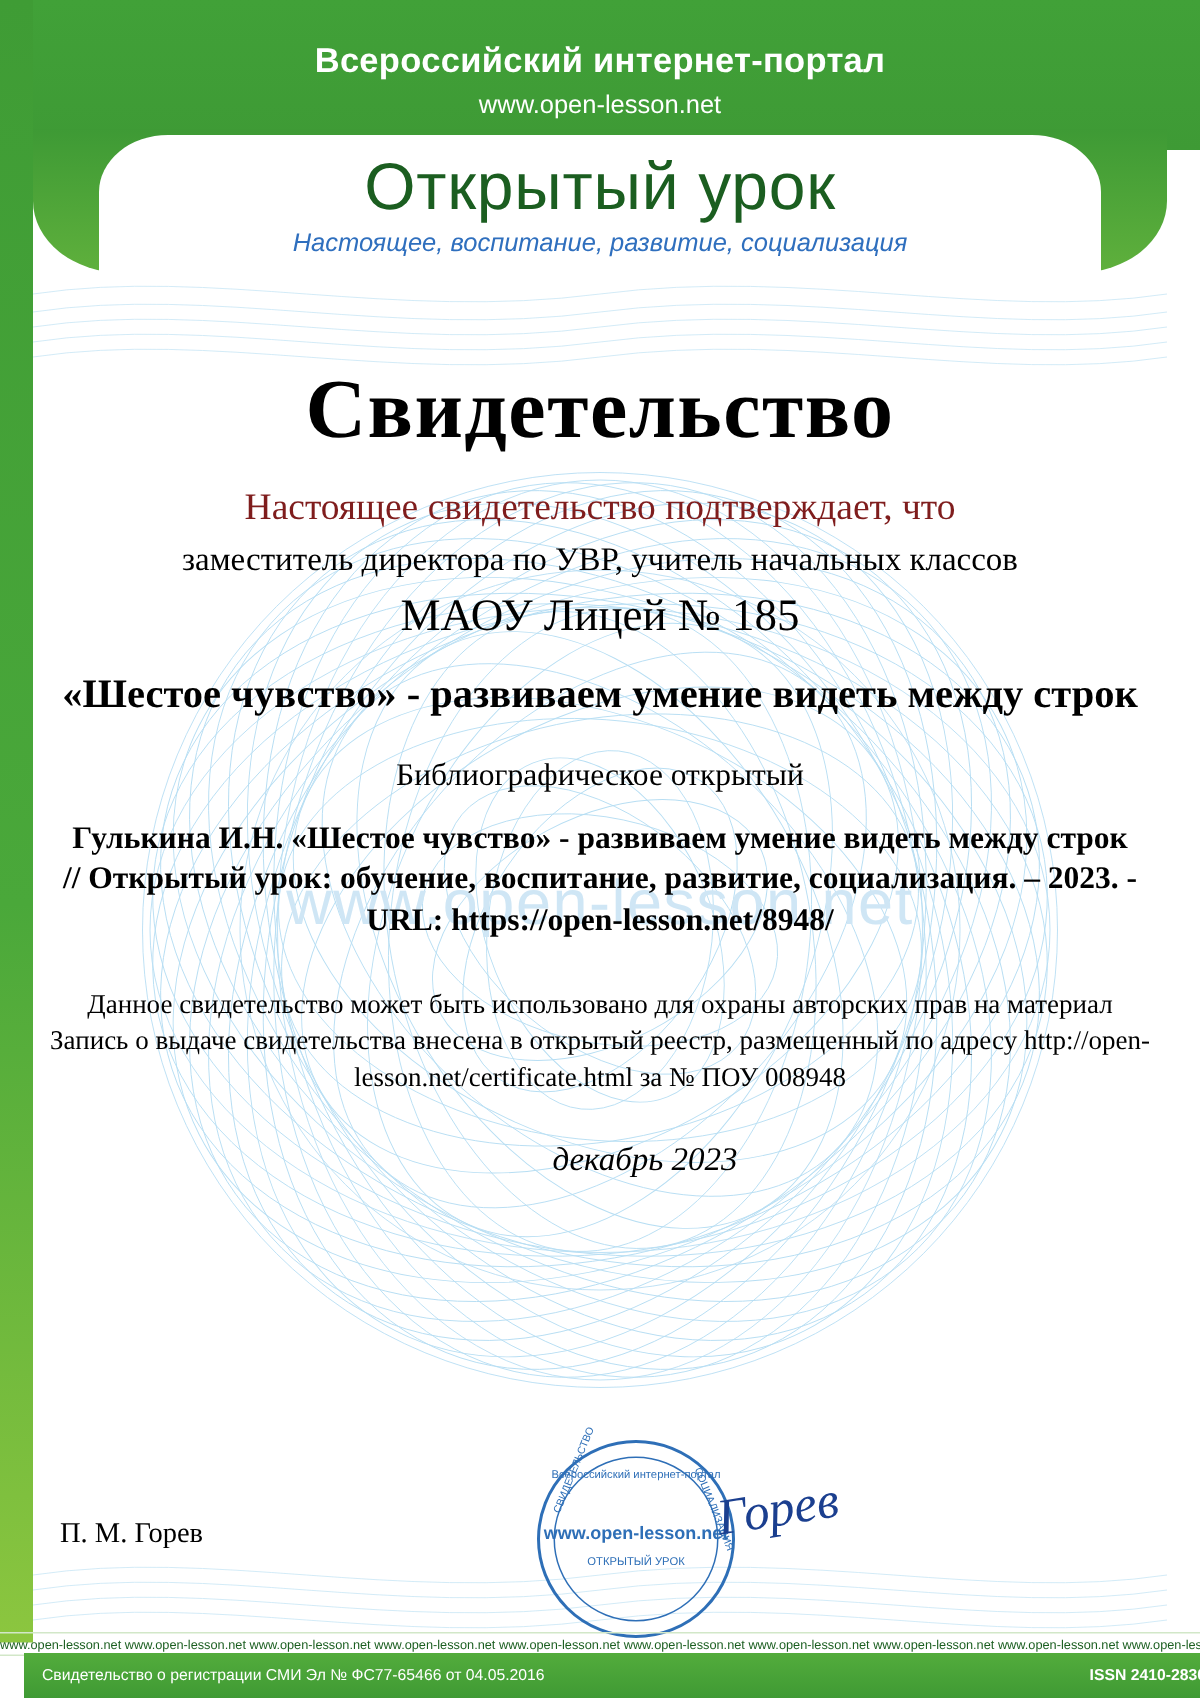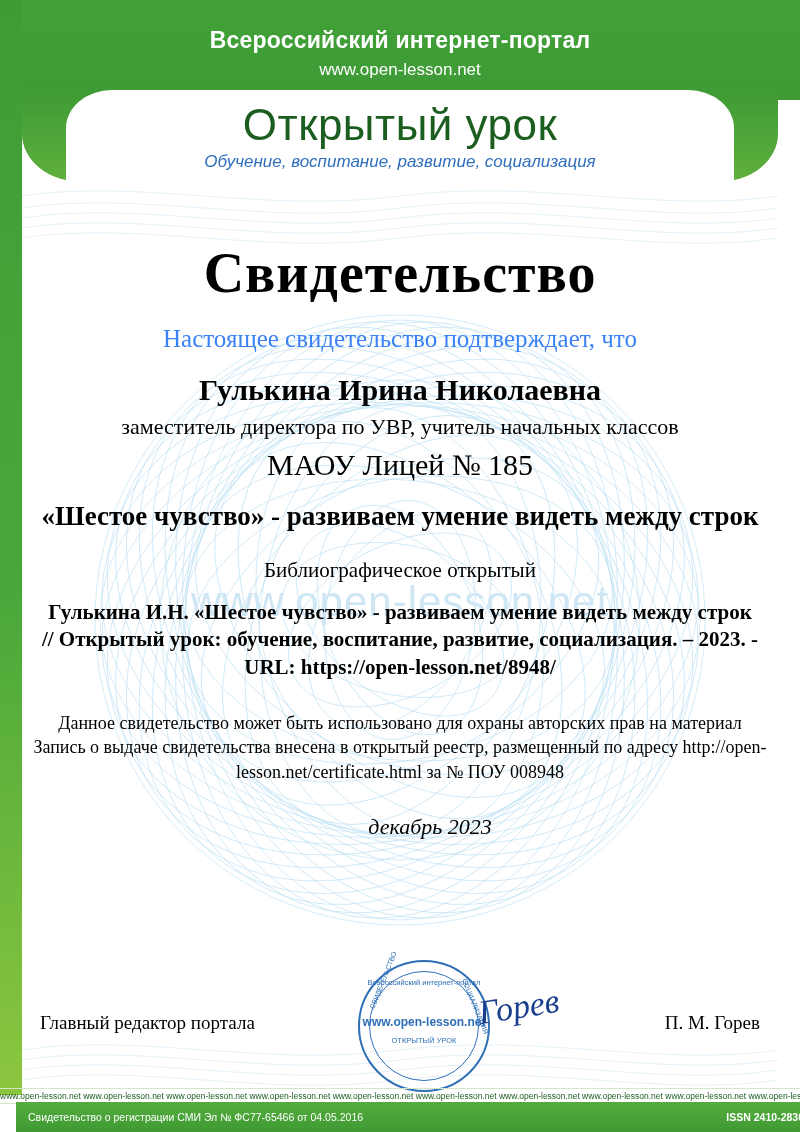--- a/index.html
+++ b/index.html
@@ -139,21 +139,21 @@
   .cert-title {
     font-size: 56px;
     font-weight: bold;
     letter-spacing: 1px;
     color: #000000;
     margin-top: 44px;
     line-height: 1.05;
   }
   .line-confirm {
     font-size: 25px;
-    color: #3b82f6;
+    color: #7f1d1d;
     margin-top: 22px;
   }
   .person {
     font-size: 30px;
     font-weight: bold;
     margin-top: 20px;
   }
   .position {
     font-size: 22px;
     margin-top: 6px;
@@ -322,21 +322,21 @@
 
   <div class="green-top"></div>
   <div class="green-curve"></div>
   <div class="white-curve"></div>
   <div class="green-left"></div>
   <div class="green-right"></div>
 
   <div class="portal-title">Всероссийский интернет-портал</div>
   <div class="portal-url">www.open-lesson.net</div>
   <div class="brand-name">Открытый урок</div>
-  <div class="brand-sub">Обучение, воспитание, развитие, социализация</div>
+  <div class="brand-sub">Настоящее, воспитание, развитие, социализация</div>
 
   <div class="guilloche">
     <svg width="756" height="900" viewBox="0 0 756 900" xmlns="http://www.w3.org/2000/svg">
       <g fill="none" stroke="#9fd3ef" stroke-width="0.6" opacity="0.75">
         <g transform="translate(378,430)">
 
           <ellipse rx="300" ry="215"></ellipse>
           <ellipse rx="300" ry="215" transform="rotate(9)"></ellipse>
           <ellipse rx="300" ry="215" transform="rotate(18)"></ellipse>
           <ellipse rx="300" ry="215" transform="rotate(27)"></ellipse>
@@ -390,41 +390,39 @@
         <path d="M0,890 C120,872 240,908 378,890 C516,872 636,908 756,890"></path>
       </g>
     </svg>
   </div>
 
   <div class="watermark">www.open-lesson.net</div>
 
   <div class="content">
     <div class="cert-title">Свидетельство</div>
     <div class="line-confirm">Настоящее свидетельство подтверждает, что</div>
-    <div class="person">Гулькина Ирина Николаевна</div>
     <div class="position">заместитель директора по УВР, учитель начальных классов</div>
     <div class="org">МАОУ Лицей № 185</div>
     <div class="work-title">«Шестое чувство» - развиваем умение видеть между строк</div>
     <div class="biblio-label">Библиографическое открытый</div>
     <div class="biblio-text">Гулькина И.Н. «Шестое чувство» - развиваем умение видеть между строк // Открытый урок: обучение, воспитание, развитие, социализация. – 2023. - URL: https://open-lesson.net/8948/</div>
     <div class="usage">Данное свидетельство может быть использовано для охраны авторских прав на материал Запись о выдаче свидетельства внесена в открытый реестр, размещенный по адресу http://open-lesson.net/certificate.html за № ПОУ 008948</div>
     <div class="date">декабрь 2023</div>
   </div>
 
   <div class="stamp">
     <div class="stamp-top">Всероссийский интернет-портал</div>
     <div class="stamp-mid">www.open-lesson.net</div>
     <div class="stamp-bottom">ОТКРЫТЫЙ УРОК</div>
     <div class="stamp-arc-l">СВИДЕТЕЛЬСТВО</div>
     <div class="stamp-arc-r">СОЦИАЛИЗАЦИЯ</div>
   </div>
   <div class="hand-sign">Горев</div>
 
   <div class="sign-row">
-    <div class="sign-label">Главный редактор портала</div>
     <div class="sign-name">П. М. Горев</div>
   </div>
 
   <div class="microtext">www.open-lesson.net www.open-lesson.net www.open-lesson.net www.open-lesson.net www.open-lesson.net www.open-lesson.net www.open-lesson.net www.open-lesson.net www.open-lesson.net www.open-lesson.net</div>
 
   <div class="footer">
     <div class="footer-left">Свидетельство о регистрации СМИ Эл № ФС77-65466 от 04.05.2016</div>
     <div class="footer-right">ISSN 2410-2830</div>
   </div>
 

